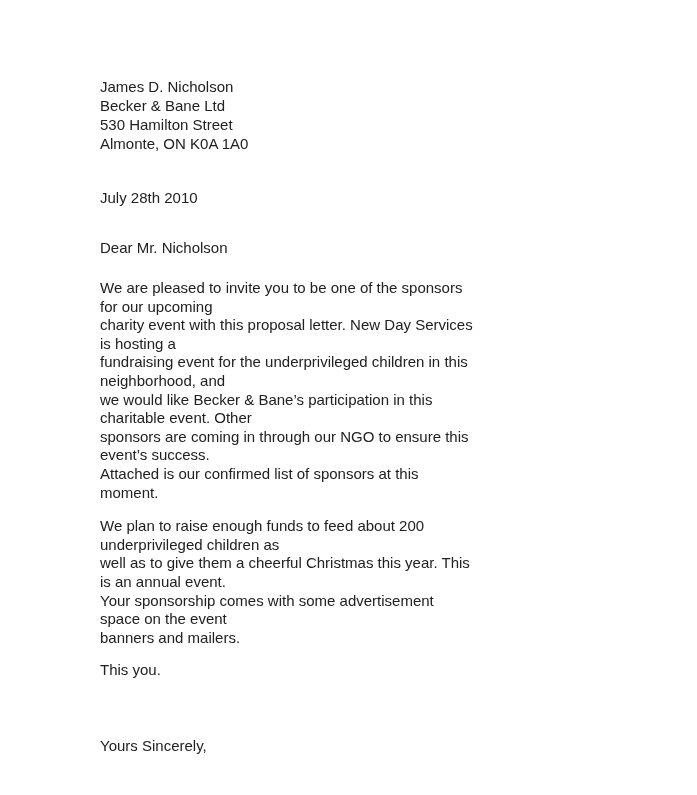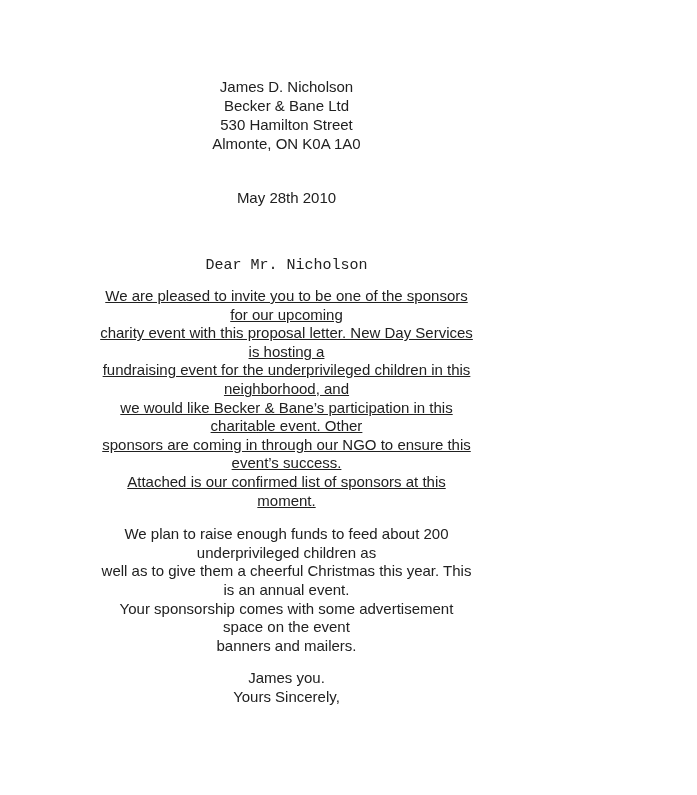--- a/index.html
+++ b/index.html
@@ -11,80 +11,79 @@
     position: relative;
     width: 570px;
     height: 795px;
     box-sizing: border-box;
     background: var(--page-bg, #ffffff);
     color: var(--ink, #212121);
     font-family: "Liberation Sans", sans-serif;
     font-size: 15px;
     padding: 77px 97px 0 100px;
     overflow: hidden;
-    text-align: center;
   }
   .block {
     white-space: pre-line;
   }
   .address {
     line-height: 19px;
   }
   .date {
     margin-top: 35px;
     line-height: 19px;
   }
   .salutation {
-    margin-top: 49px;
+    margin-top: 31px;
     line-height: 19px;
-    font-family: Liberation Mono, monospace;
   }
   .para {
     line-height: 18.6px;
   }
-  .para-1 { margin-top: 12px; text-decoration: underline; }
+  .para-1 { margin-top: 22px; }
   .para-2 { margin-top: 15px; }
   .para-3 { margin-top: 16px; }
   .thanks {
     margin-top: 13px;
     line-height: 19px;
   }
   .closing {
+    margin-top: 57px;
     line-height: 19px;
   }
   .signature-space {
     height: 130px;
   }
 </style>
 </head>
 <body>
 
 <div class="page" style="--page-bg: #ffffff; --ink: #212121;">
 
   <div class="block address">James D. Nicholson
 Becker &amp; Bane Ltd
 530 Hamilton Street
 Almonte, ON K0A 1A0</div>
 
-  <div class="block date">May 28th 2010</div>
+  <div class="block date">July 28th 2010</div>
 
   <div class="block salutation">Dear Mr. Nicholson</div>
 
   <div class="block para para-1">We are pleased to invite you to be one of the sponsors for our upcoming
 charity event with this proposal letter. New Day Services is hosting a
 fundraising event for the underprivileged children in this neighborhood, and
 we would like Becker &amp; Bane’s participation in this charitable event. Other
 sponsors are coming in through our NGO to ensure this event’s success.
 Attached is our confirmed list of sponsors at this moment.</div>
 
   <div class="block para para-2">We plan to raise enough funds to feed about 200 underprivileged children as
 well as to give them a cheerful Christmas this year. This is an annual event.
 Your sponsorship comes with some advertisement space on the event
 banners and mailers.</div>
 
 
-  <div class="block thanks">James you.</div>
+  <div class="block thanks">This you.</div>
 
   <div class="block closing">Yours Sincerely,</div>
 
   <div class="signature-space"></div>
 
 </div>
 
 </body></html>

